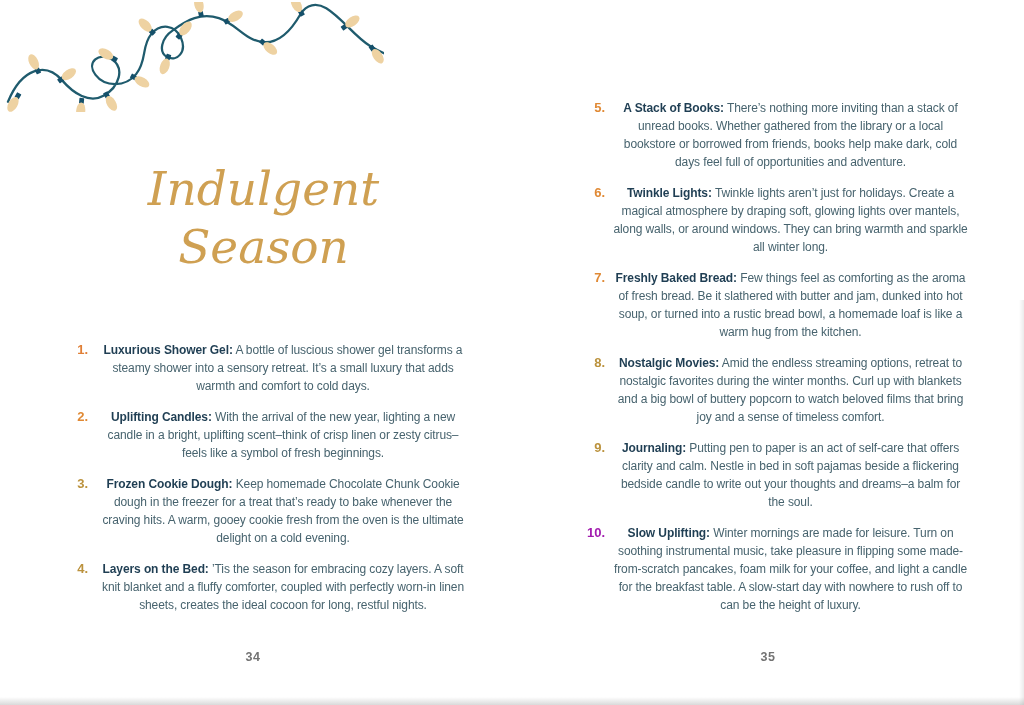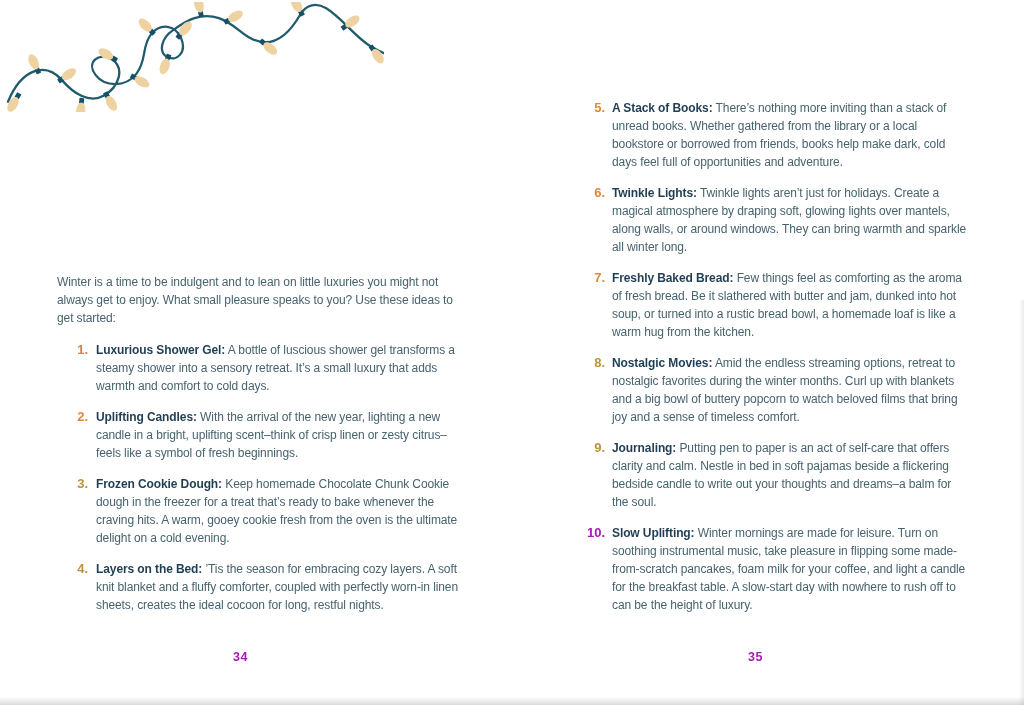--- a/index.html
+++ b/index.html
@@ -34,38 +34,38 @@
     margin:2px 0 0 0;
     font-family:"DejaVu Serif", serif;
     font-style:italic;
     font-weight:400;
     font-size:47px;
     line-height:58px;
     color:#cfa052;
   }
 
   
-  .bodycopy { font-size:12px; letter-spacing:-0.1px; line-height:18px; color:#47636e; }
+  .bodycopy { font-size:12px; letter-spacing:-0.1px; line-height:18px; color:#47636e;text-align:center; }
   .intro { position:absolute; left:57px; top:273px; width:413px; margin:0; }
 
   .list { position:absolute; }
   .list-left  { left:56px;  top:341px; width:414px; }
   .list-right { left:577px; top:99px;  width:392px; }
 
   .item { display:flex; margin-bottom:13px; }
   .num  { flex:none; font-weight:700; font-size:13px; line-height:18px; text-align:right; }
   .list-left  .num { width:32px; margin-right:8px; }
   .list-right .num { width:28px; margin-right:7px; }
   .itext { margin:0; flex:1; }
   .ilabel { color:#1f3e53; font-weight:700; }
 
   
   .pagenum {
-    position:absolute; top:650px; width:40px; text-align:left;
-    font-size:12.5px; font-weight:700; letter-spacing:0.5px; color:#a21caf;
+    position:absolute; top:650px; width:40px; text-align:center;
+    font-size:12.5px; font-weight:700; letter-spacing:0.5px; color:#737373;
   }
   .pagenum-left  { left:233px; }
   .pagenum-right { left:748px; }
 
   
   .edge-bottom {
     position:absolute; left:0; right:0; bottom:0; height:8px;
     background:linear-gradient(to bottom, rgba(0,0,0,0) 0%, rgba(120,120,120,0.28) 100%);
   }
   .edge-right {
@@ -155,23 +155,23 @@
         <rect class="socket" x="-2.4" y="-2.8" width="4.8" height="5.6" rx="0.5"></rect>
         <ellipse class="bulb" cx="0" cy="-10" rx="4.6" ry="8.2"></ellipse>
       </g>
     <g transform="translate(368,46) rotate(145)">
         <rect class="socket" x="-2.4" y="-2.8" width="4.8" height="5.6" rx="0.5"></rect>
         <ellipse class="bulb" cx="0" cy="-10" rx="4.6" ry="8.2"></ellipse>
       </g>
   </svg>
 
   <div class="title-block">
+    <div class="title-script">Indulgent Season</div>
   </div>
 
-  <p class="intro bodycopy">Winter is a time to be indulgent and to lean on little luxuries you might not always get to enjoy. What small pleasure speaks to you? Use these ideas to get started:</p>
 
   <div class="list list-left">
     <div class="item">
       <span class="num" style="color: rgb(224, 127, 54);">1.</span>
       <p class="itext bodycopy"><b class="ilabel">Luxurious Shower Gel:</b> <span>A bottle of luscious shower gel transforms a steamy shower into a sensory retreat. It’s a small luxury that adds warmth and comfort to cold days.</span></p>
     </div>
     <div class="item">
       <span class="num" style="color: rgb(224, 137, 52);">2.</span>
       <p class="itext bodycopy"><b class="ilabel">Uplifting Candles:</b> <span>With the arrival of the new year, lighting a new candle in a bright, uplifting scent–think of crisp linen or zesty citrus–feels like a symbol of fresh beginnings.</span></p>
     </div>

